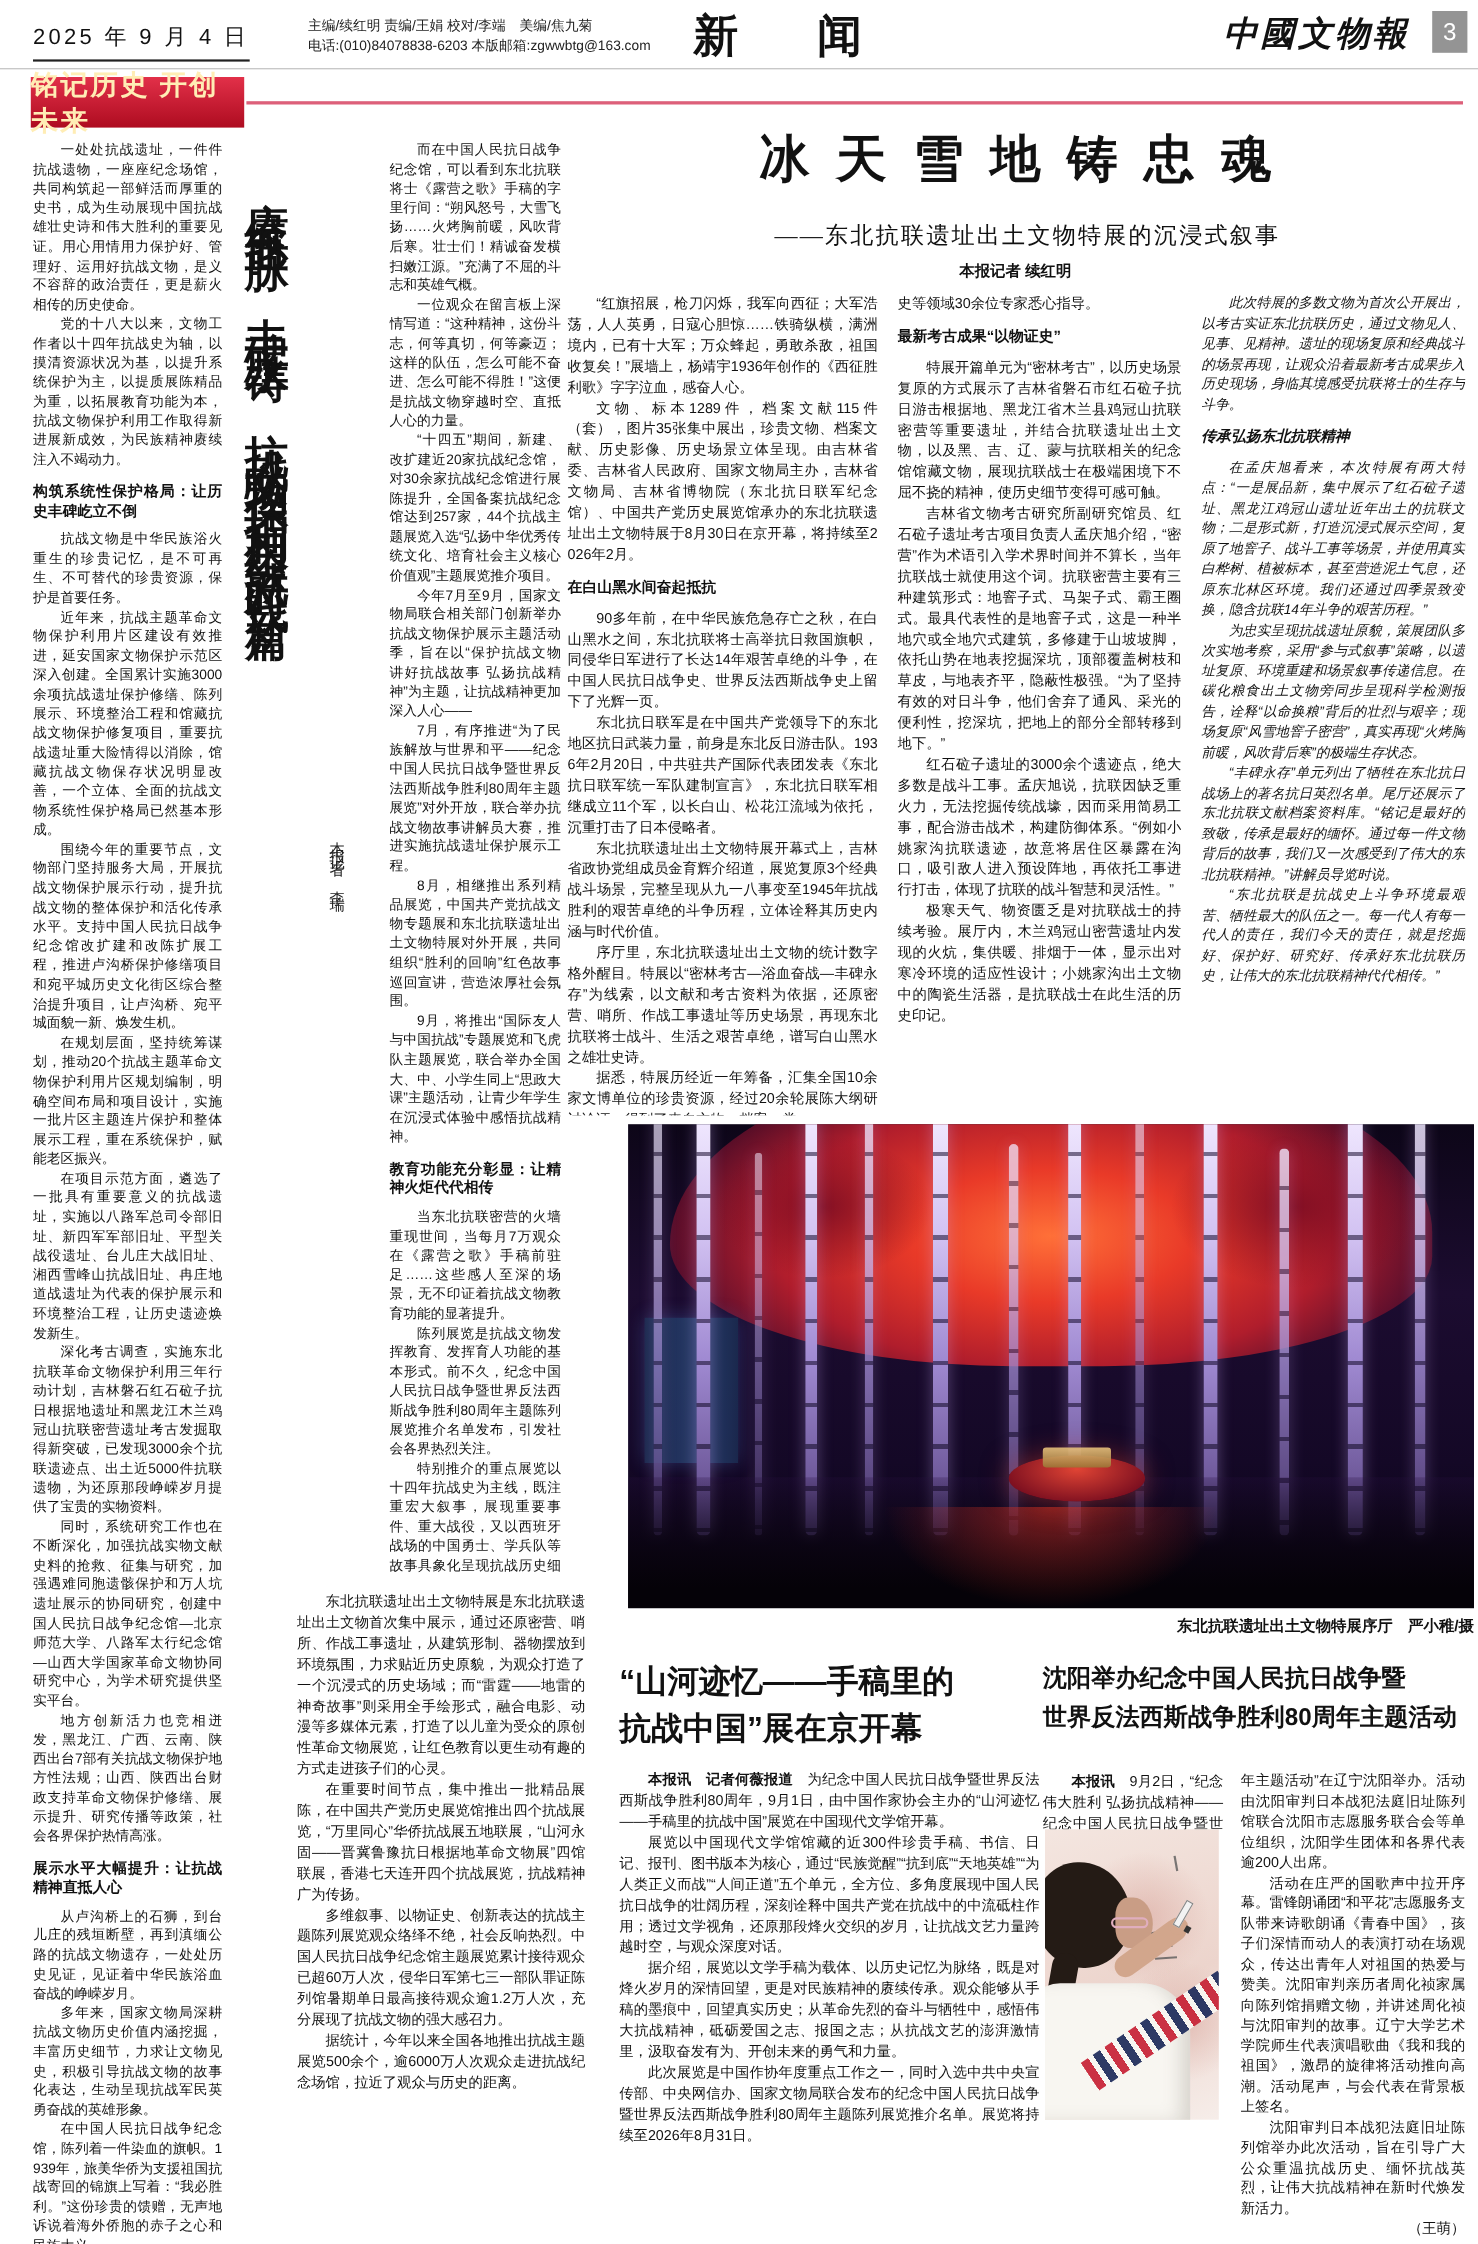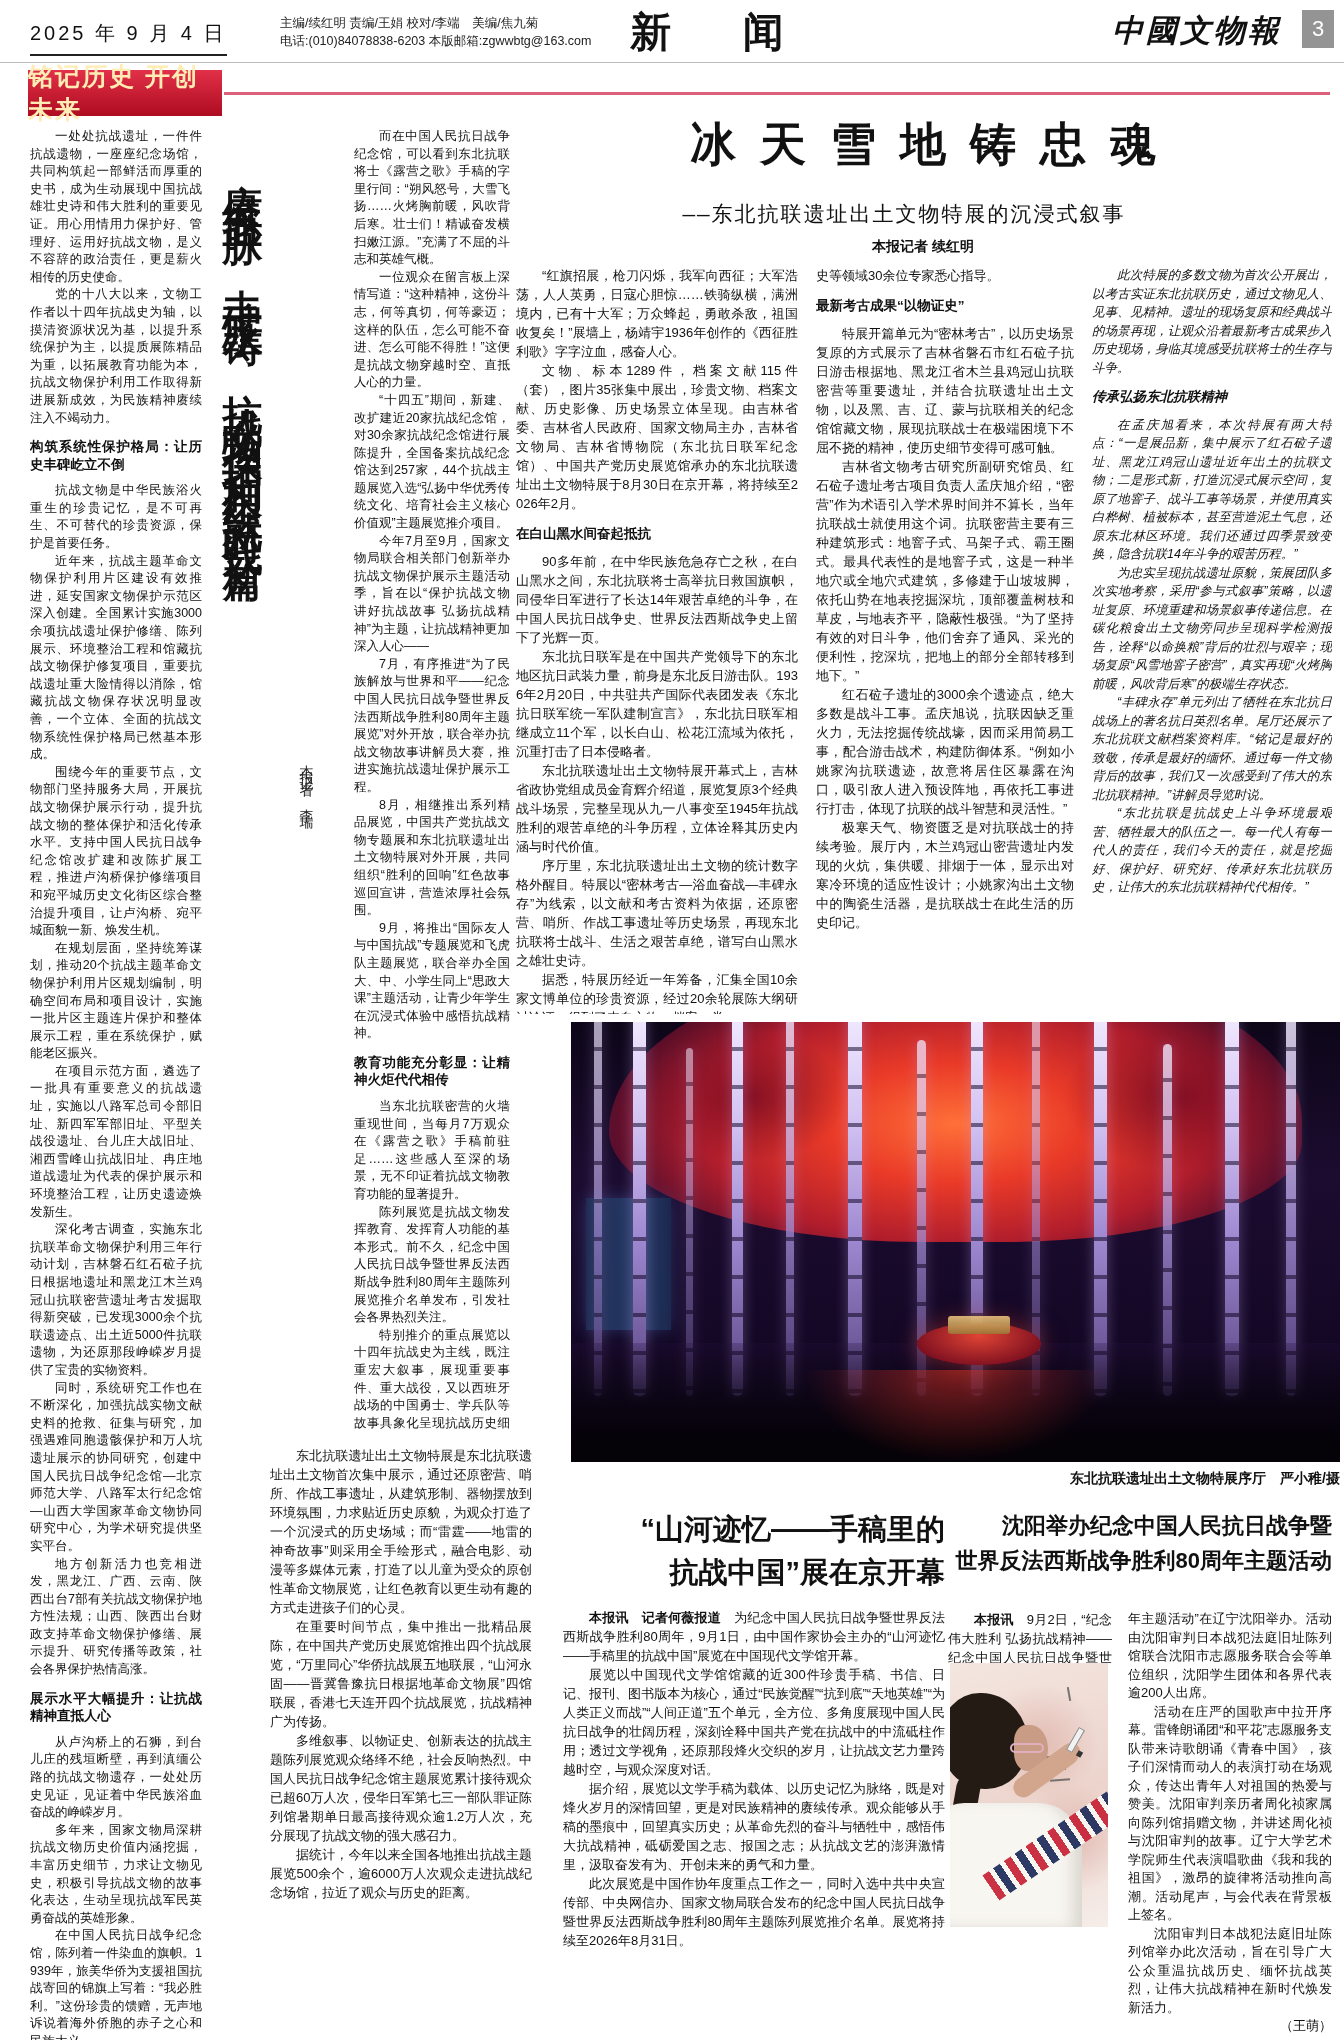--- a/index.html
+++ b/index.html
@@ -31,21 +31,21 @@
   
   .f-col1 { left:30px; top:128px; width:172px; height:1912px; }
   .f-head-block { position:absolute; left:206px; top:148px; width:146px; height:1288px; }
   .f-vtitle { position:absolute; left:12px; top:4px; height:1280px; writing-mode:vertical-rl; font-family:"Liberation Serif", serif; font-weight:900; font-size:40px; letter-spacing:13px; line-height:1.2; }
   .f-vbyline { position:absolute; left:92px; top:606px; writing-mode:vertical-rl; font-size:14px; letter-spacing:6px; color:#222; }
   .f-col2 { left:354px; top:128px; width:156px; height:1304px; }
   .f-colbottom { left:270px; top:1446px; width:262px; height:588px; }
 
   
   .m-title { position:absolute; left:515px; top:114px; width:816px; text-align:center; font-family:"Liberation Serif", serif; font-weight:900; font-size:46px; letter-spacing:24px; text-indent:24px; white-space:nowrap; }
-  .m-subtitle { position:absolute; left:496px; top:200px; width:816px; text-align:center; font-family:Liberation Mono, monospace; font-size:21px; letter-spacing:2px; }
+  .m-subtitle { position:absolute; left:526px; top:200px; width:816px; text-align:center; font-family:Liberation Serif, serif; font-size:21px; letter-spacing:2px; }
   .m-byline { position:absolute; left:515px; top:238px; width:816px; text-align:center; font-size:14px; font-weight:bold; }
   .m-colA { left:516px; top:266px; width:282px; height:748px; }
   .m-colB { left:816px; top:266px; width:258px; height:748px; }
   .m-colC { left:1092px; top:266px; width:240px; height:748px; font-size:12.5px; line-height:18.5px;font-style:italic; }
 
   
   .photo1 { position:absolute; left:571px; top:1022px; width:769px; height:440px; overflow:hidden; background:linear-gradient(180deg,#0d0618 0%,#1c0c30 35%,#140826 70%,#070310 100%); }
   .p1-glow { position:absolute; left:5%; top:-14%; width:90%; height:64%; border-radius:50% 50% 44% 46% / 62% 58% 36% 40%; background:radial-gradient(ellipse at 50% 58%, #ff7038 0%, #e93a28 26%, #b01d2c 52%, rgba(104,14,44,.72) 72%, rgba(22,6,28,0) 100%); }
   .p1-fold { position:absolute; border-radius:50%; background:radial-gradient(ellipse at 50% 50%, rgba(122,12,34,.85), rgba(122,12,34,0) 70%); }
   .p1-floor { position:absolute; left:0; bottom:0; width:100%; height:27%; background:linear-gradient(180deg, rgba(40,16,66,.25), #050208 85%); }
@@ -55,21 +55,21 @@
   .p1-plaque { position:absolute; left:49%; bottom:29%; width:62px; height:18px; border-radius:3px; background:linear-gradient(180deg,#e8c27c,#9c7636); opacity:.9; }
   .trunk { position:absolute; top:-2%; bottom:15%; border-radius:5px;
            background:linear-gradient(180deg,#f1e9ff 0%,#d3c3f2 28%,#a08ad2 58%,#584381 100%),
                       repeating-linear-gradient(180deg, transparent 0 34px, rgba(26,12,46,.55) 34px 38px);
            background-blend-mode:multiply; box-shadow:0 0 14px rgba(205,175,255,.35); }
 
   
   .photo-caption { position:absolute; left:690px; top:1470px; width:650px; text-align:right; font-size:14px; font-weight:600; }
 
   
-  .news-title { text-align:right; font-weight:800; }
+  .news-title { text-align:left; font-weight:800; }
   .n1-block { position:absolute; left:563px; top:1508px; width:382px; }
   .n1-title { font-size:29px; line-height:43px; }
   .n1-body { margin-top:14px; text-align:justify; word-break:break-all; font-size:13px; line-height:19px; height:410px; overflow:hidden; }
   .n2-block { position:absolute; left:948px; top:1508px; width:384px; height:532px; }
   .n2-title { font-size:22px; line-height:35px; }
   .n2-col1 { position:absolute; left:0; top:102px; width:164px; height:56px; overflow:hidden; text-align:justify; word-break:break-all; font-size:13px; line-height:19px; }
   .n2-col2 { position:absolute; left:180px; top:102px; width:204px; height:430px; overflow:hidden; text-align:justify; word-break:break-all; font-size:13px; line-height:18.5px; }
   .n2-sign { text-align:right; text-indent:0; }
 
   

